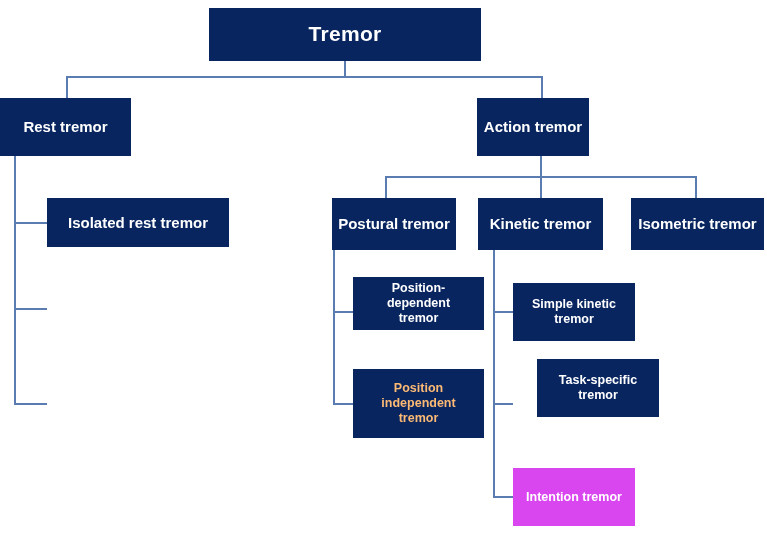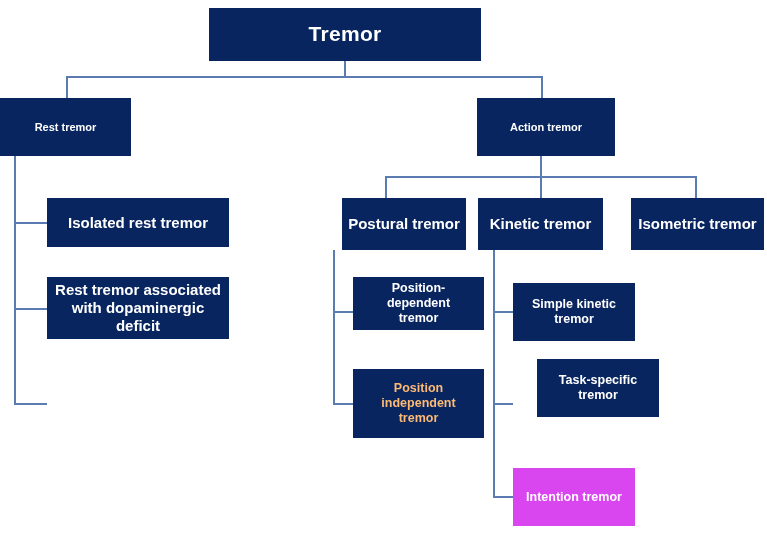--- a/index.html
+++ b/index.html
@@ -23,21 +23,21 @@
     display: flex;
     align-items: center;
     justify-content: center;
     text-align: center;
     line-height: 1.18;
     box-sizing: border-box;
     padding: 7px 6px;
     white-space: pre-line;
   }
   .node.root    { font-size: 21px; letter-spacing: 0.3px; }
-  .node.level2  { font-size: 11px; }
+  .node.level2  { font-size: 15px; }
   .node.level3  { font-size: 15px; }
   .node.level4  { font-size: 12.5px; }
   .conn {
     position: absolute;
     background: #5b7cb0;
   }
   .conn.h { height: 2px; }
   .conn.v { width: 2px; }
 </style>
 </head>
@@ -67,30 +67,27 @@
 
   <div class="conn v" style="left: 493px; top: 250px; width: 2px; height: 248px; background: rgb(91, 124, 176);"></div>
   <div class="conn h" style="left: 493px; top: 311px; width: 20px; height: 2px; background: rgb(91, 124, 176);"></div>
   <div class="conn h" style="left: 493px; top: 403px; width: 20px; height: 2px; background: rgb(91, 124, 176);"></div>
   <div class="conn h" style="left: 493px; top: 496px; width: 20px; height: 2px; background: rgb(91, 124, 176);"></div>
 
   <div class="node root" style="left: 209px; top: 8px; width: 272px; height: 53px; background: rgb(8, 37, 96); color: rgb(255, 255, 255);">Tremor</div>
 
   <div class="node level2" style="left: 0px; top: 98px; width: 131px; height: 58px; background: rgb(8, 37, 96); color: rgb(255, 255, 255);">Rest tremor</div>
 
-  <div class="node level2" style="left: 477px; top: 98px; width: 138px; height: 58px; background: rgb(8, 37, 96); color: rgb(255, 255, 255);">Action tremor</div>
+  <div class="node level2" style="left: 477px; top: 98px; width: 112px; height: 58px; background: rgb(8, 37, 96); color: rgb(255, 255, 255);">Action tremor</div>
 
   <div class="node level3" style="left: 47px; top: 198px; width: 182px; height: 49px; background: rgb(8, 37, 96); color: rgb(255, 255, 255);">Isolated rest tremor</div>
 
-  <div class="node level3" style="left: 47px; top: 277px; width: 182px; height: 62px; background: rgb(8, 37, 96); color: rgb(255, 255, 255);">Rest tremor associated
-with dopaminergic
-deficit</div>
 
 
-  <div class="node level3" style="left: 342px; top: 198px; width: 124px; height: 52px; background: rgb(8, 37, 96); color: rgb(255, 255, 255);">Postural tremor</div>
+  <div class="node level3" style="left: 332px; top: 198px; width: 124px; height: 52px; background: rgb(8, 37, 96); color: rgb(255, 255, 255);">Postural tremor</div>
 
   <div class="node level3" style="left: 631px; top: 198px; width: 133px; height: 52px; background: rgb(8, 37, 96); color: rgb(255, 255, 255);">Isometric tremor</div>
 
   <div class="node level3" style="left: 478px; top: 198px; width: 125px; height: 52px; background: rgb(8, 37, 96); color: rgb(255, 255, 255);">Kinetic tremor</div>
 
   <div class="node level4" style="left: 353px; top: 277px; width: 131px; height: 53px; background: rgb(8, 37, 96); color: rgb(255, 255, 255);">Position-
 dependent
 tremor</div>
 
   <div class="node level4" style="left: 353px; top: 369px; width: 131px; height: 69px; background: rgb(8, 37, 96); color: #fdba74;">Position

